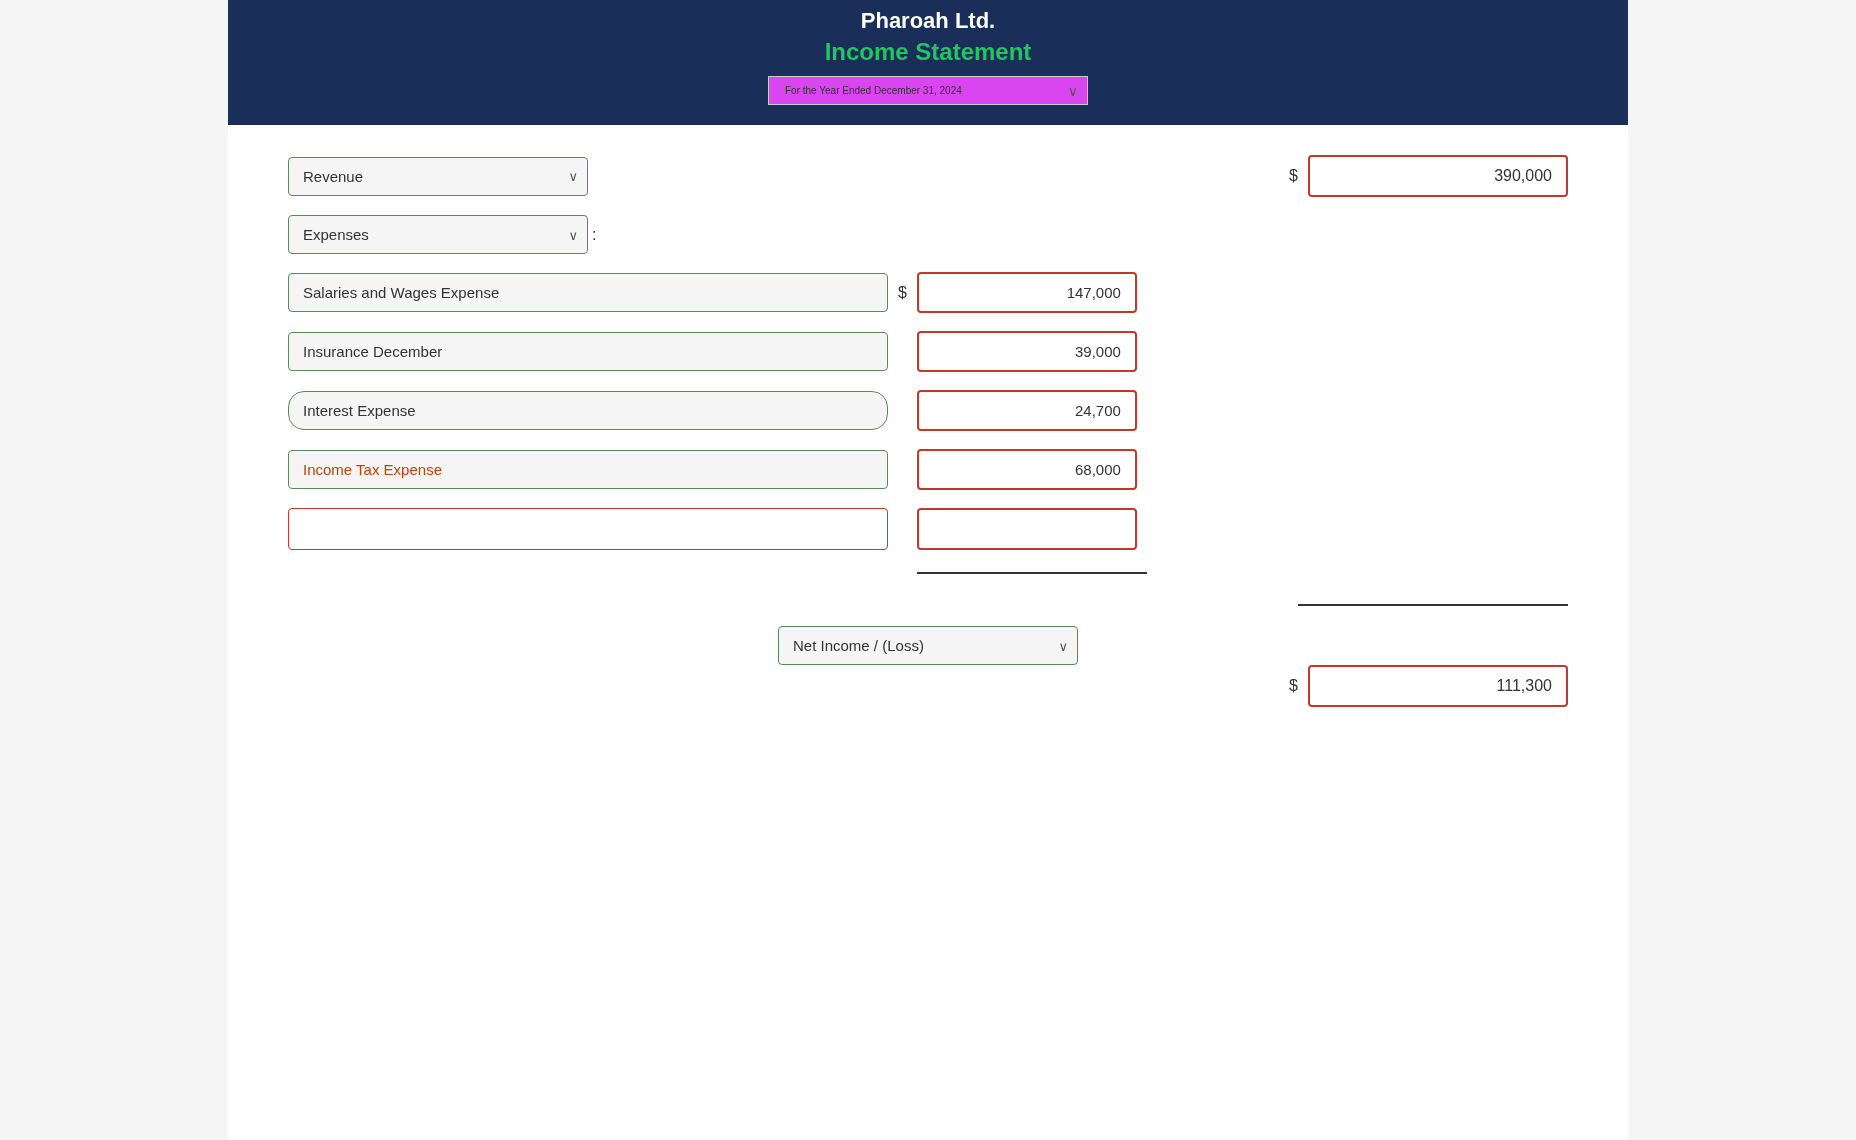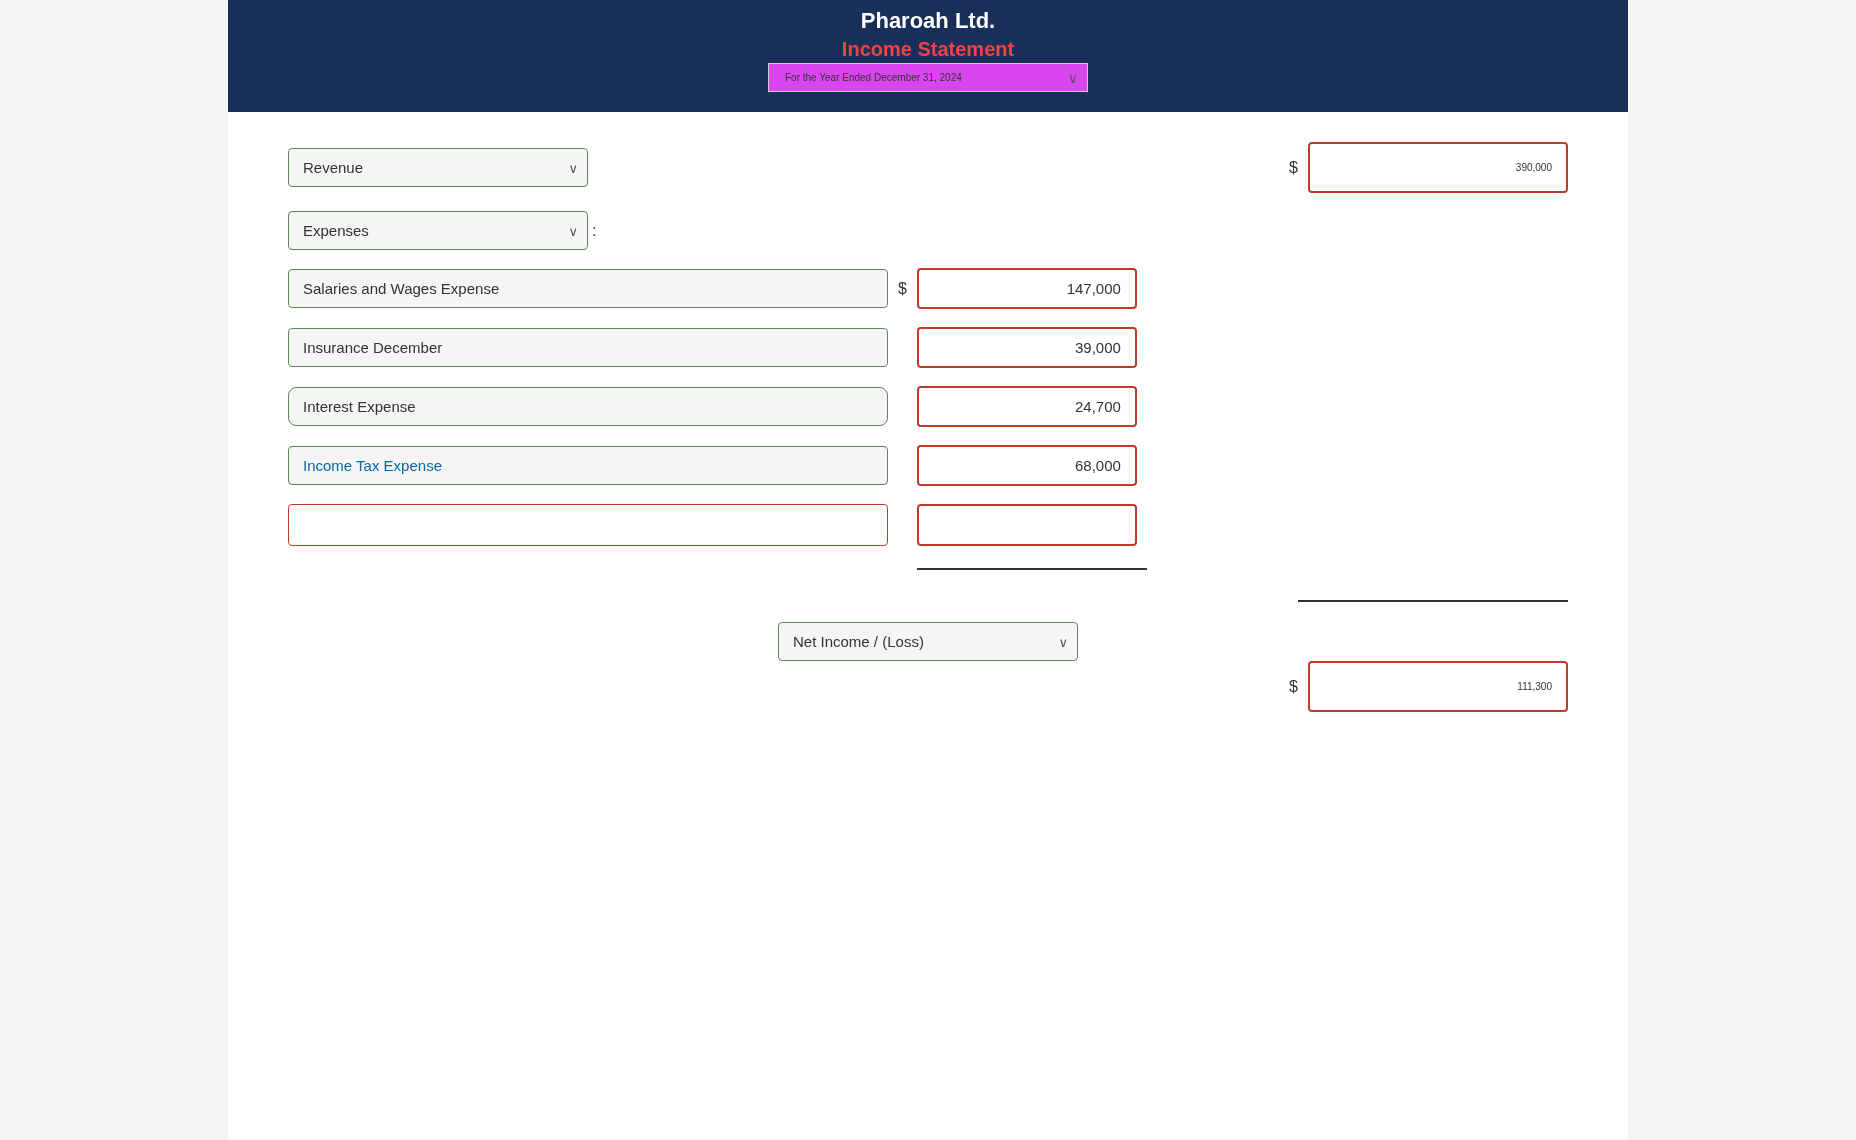--- a/index.html
+++ b/index.html
@@ -31,24 +31,24 @@
     }
 
     .header-title {
       font-size: 22px;
       font-weight: bold;
       color: white;
       margin-bottom: 4px;
     }
 
     .header-subtitle {
-      font-size: 20px;
+      font-size: 24px;
       font-weight: bold;
-      color: #ef4444;
-      margin-bottom: 2px;
+      color: #22c55e;
+      margin-bottom: 10px;
     }
 
     .period-select-wrapper {
       display: inline-block;
     }
 
     .period-select {
       background: #d946ef;
       border: 1px solid #ccc;
       border-radius: 0;
@@ -130,22 +130,22 @@
       font-size: 15px;
       color: #333;
       text-align: right;
       min-width: 220px;
     }
 
     .amount-field-large {
       border: 2px solid #c0392b;
       border-radius: 4px;
       background: white;
-      padding: 18px 14px;
-      font-size: 10px;
+      padding: 10px 14px;
+      font-size: 16px;
       color: #333;
       text-align: right;
       min-width: 260px;
     }
 
     .amount-field-empty {
       border: 2px solid #c0392b;
       border-radius: 4px;
       background: white;
       padding: 10px 14px;
@@ -253,29 +253,29 @@
 
     <div class="expense-row">
       <div style="width:600px; border:1.5px solid #5a8a5a; border-radius:4px; background:#f5f5f5; padding:10px 14px; font-size:15px; color:#333;">
         <span>Insurance December</span>
       </div>
       <span class="dollar-sign" style="visibility:hidden;">$</span>
       <div class="amount-field">39,000</div>
     </div>
 
     <div class="expense-row">
-      <div style="width:600px; border:1.5px solid #5a8a5a; border-radius:8px; background:#f5f5f5; padding:10px 14px; font-size:15px; color:#333;">
+      <div style="width:600px; border:1.5px solid #5a8a5a; border-radius:16px; background:#f5f5f5; padding:10px 14px; font-size:15px; color:#333;">
         <span>Interest Expense</span>
       </div>
       <span class="dollar-sign" style="visibility:hidden;">$</span>
       <div class="amount-field">24,700</div>
     </div>
 
     <div class="expense-row">
-      <div style="width:600px; border:1.5px solid #5a8a5a; border-radius:4px; background:#f5f5f5; padding:10px 14px; font-size:15px; color:#0369a1;">
+      <div style="width:600px; border:1.5px solid #5a8a5a; border-radius:4px; background:#f5f5f5; padding:10px 14px; font-size:15px; color:#c2410c;">
         <span>Income Tax Expense</span>
       </div>
       <span class="dollar-sign" style="visibility:hidden;">$</span>
       <div class="amount-field">68,000</div>
     </div>
 
     <div class="expense-row">
       <div style="width:600px; border:1.5px solid #c0392b; border-radius:4px; background:white; padding:10px 14px; font-size:15px; color:#333; height:42px;"></div>
       <span class="dollar-sign" style="visibility:hidden;">$</span>
       <div class="amount-field-empty"></div>

